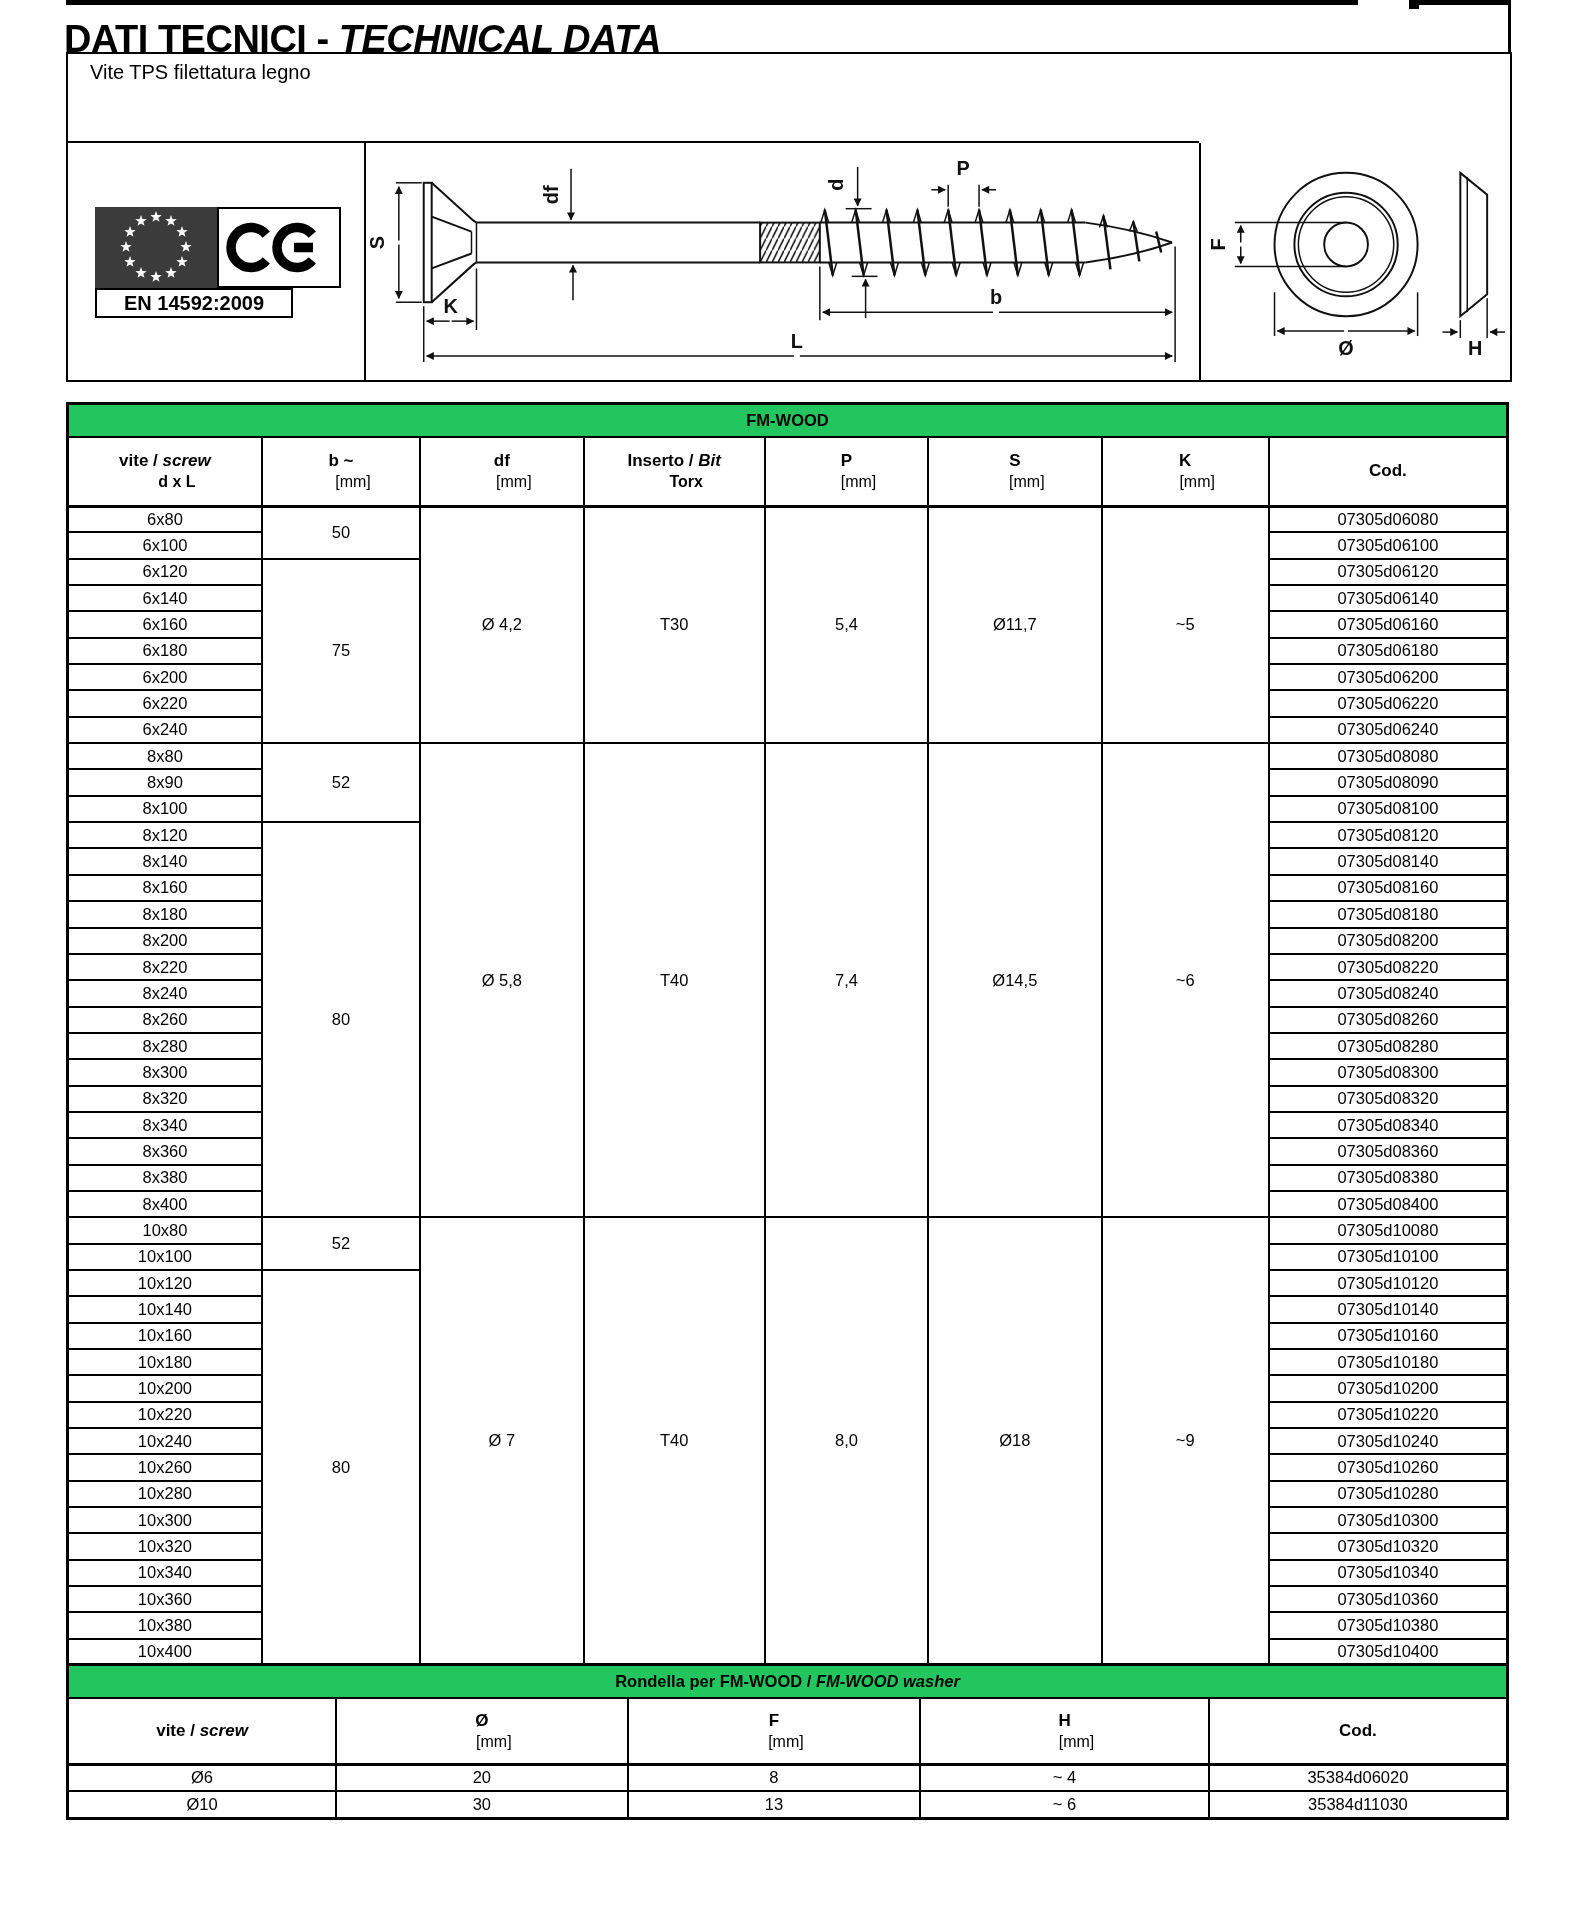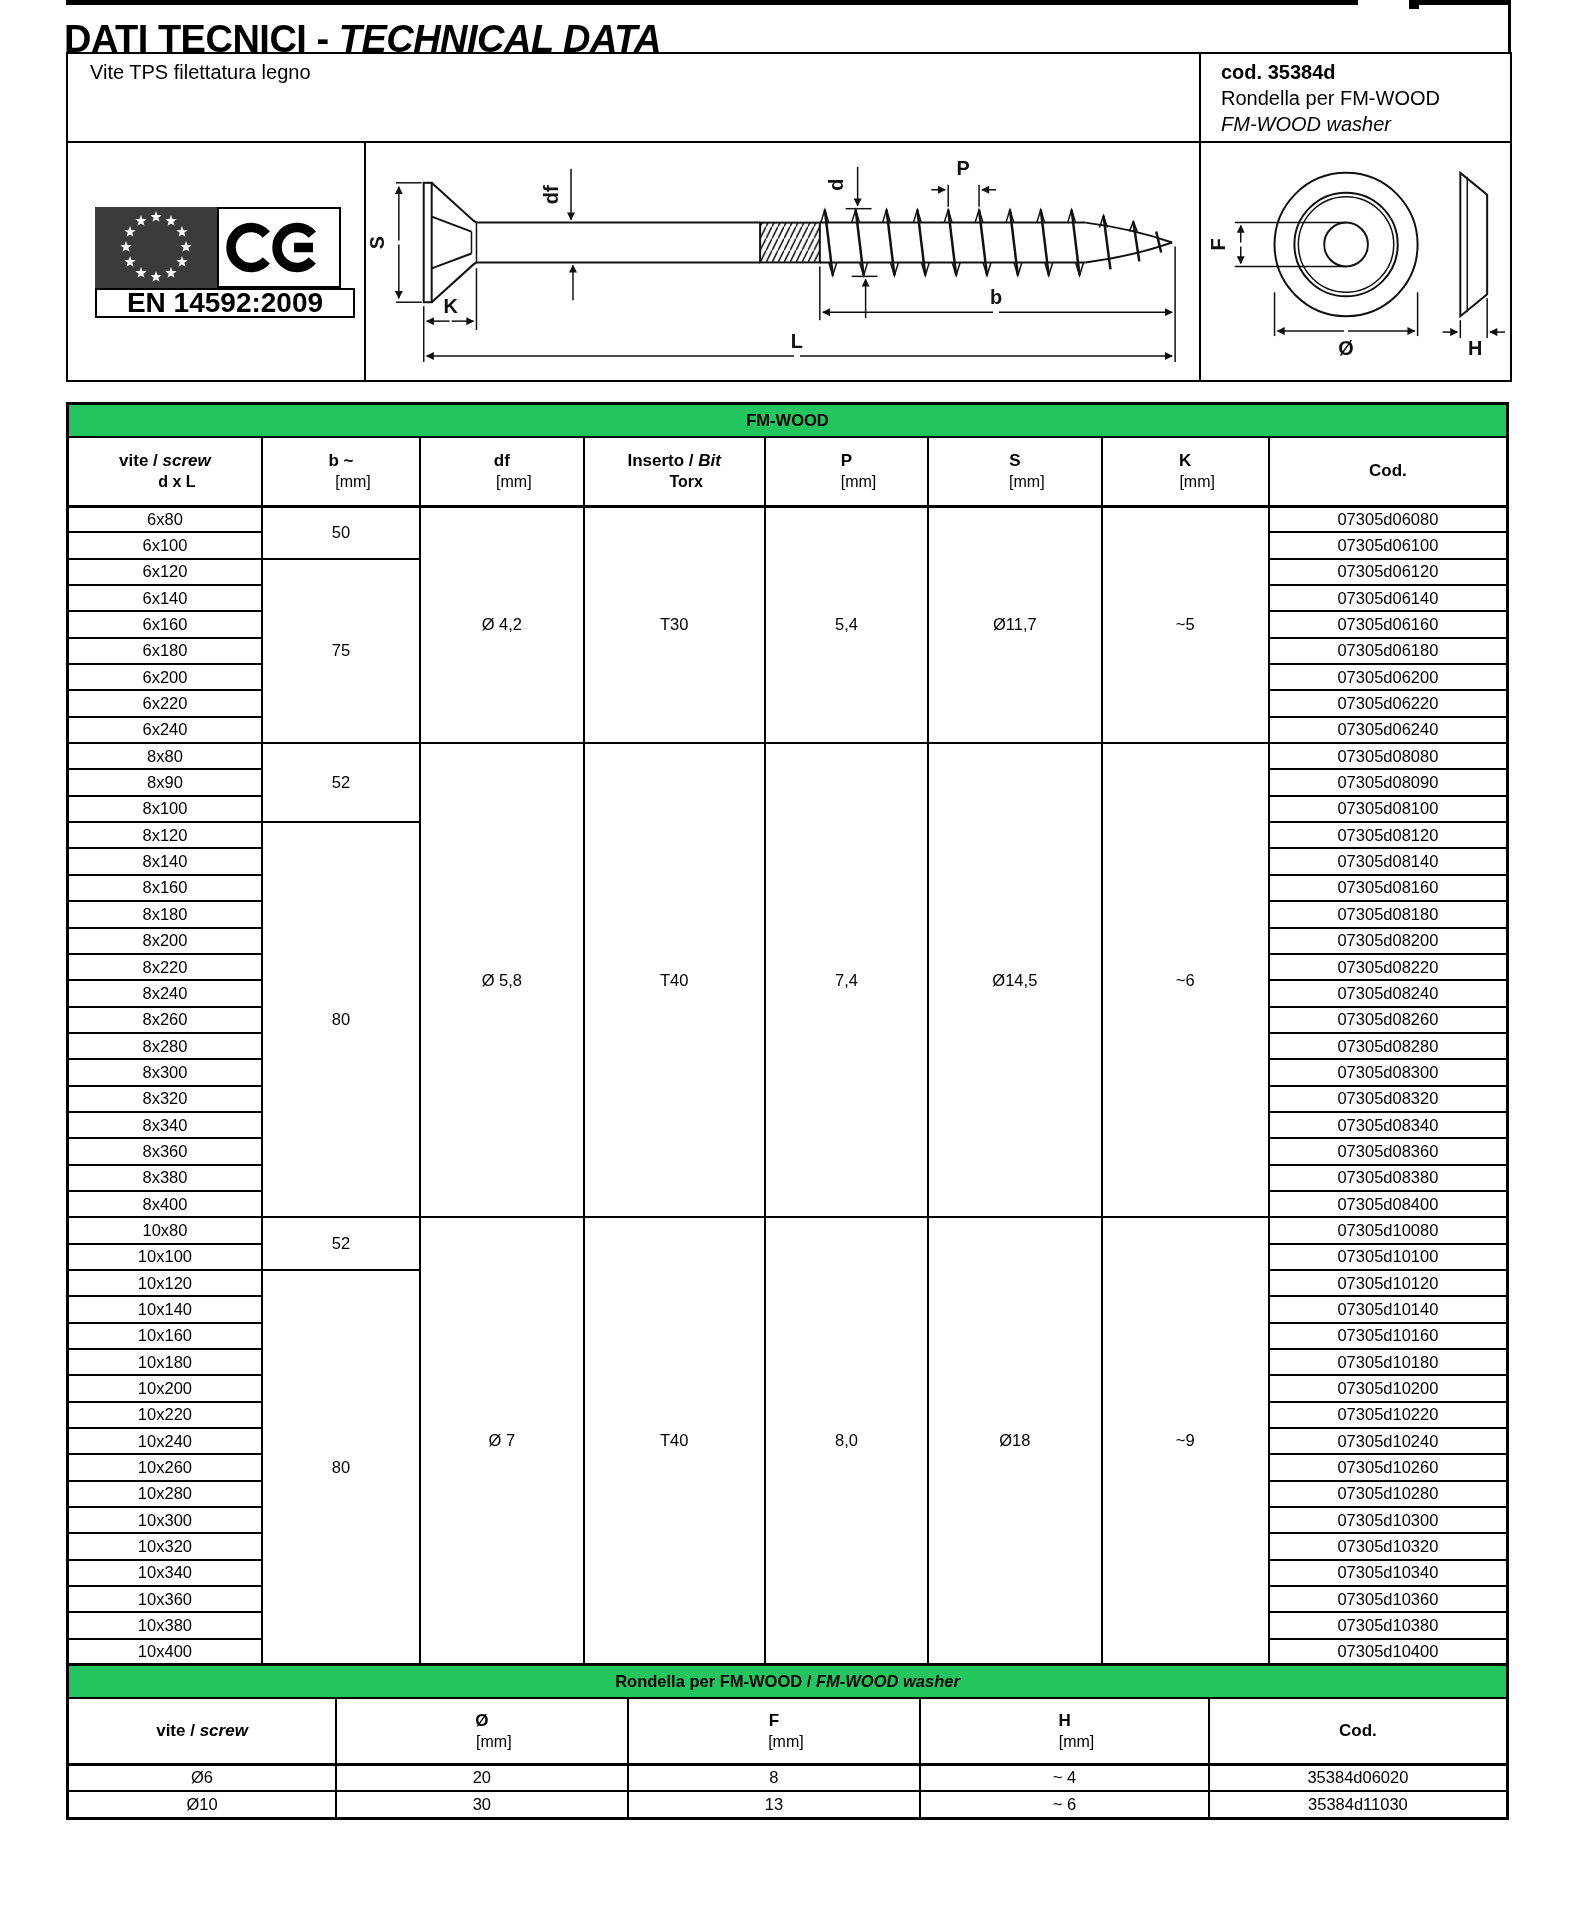--- a/index.html
+++ b/index.html
@@ -21,22 +21,22 @@
   .cell-ce{grid-column:1;grid-row:2;position:relative;}
   .cell-screw{grid-column:2;grid-row:2;border-left:2px solid #000;position:relative;}
   .cell-washer{grid-column:3;grid-row:2;border-left:2px solid #000;position:relative;}
   .cell-screw svg,.cell-washer svg{display:block;width:100%;height:100%;}
   
   .ce-wrap{position:absolute;left:27px;top:64px;width:246px;}
   .ce-row{display:flex;}
   .ce-flag{width:122px;height:81px;background:#3b3b3b;}
   .ce-mark{width:124px;height:81px;border:2px solid #000;box-sizing:border-box;background:#fff;
            display:flex;align-items:center;justify-content:center;}
-  .ce-std{width:260px;height:30px;border:2px solid #000;box-sizing:border-box;background:#fff;
-          font-weight:bold;font-size:28px;text-align:center;line-height:26px;}
+  .ce-std{width:198px;height:30px;border:2px solid #000;box-sizing:border-box;background:#fff;
+          font-weight:bold;font-size:20px;text-align:center;line-height:26px;}
   
   .dtable{border-collapse:collapse;table-layout:fixed;width:1443px;border:3px solid #000;}
   .dtable th,.dtable td{border:2px solid #000;padding:0;text-align:center;vertical-align:middle;
                         font-size:16.5px;overflow:hidden;white-space:nowrap;}
   .ttl{background:#22c55e;border-bottom:3px solid #000;text-align:left;font-size:20px;
        font-weight:bold;height:31px;padding-left:21px;}
   tr.hdr th{border-bottom:3px solid #000;font-weight:bold;}
   .h1{font-size:17px;line-height:22px;font-weight:bold;}
   .h2{font-size:16px;line-height:20px;font-weight:normal;margin-left:24px;}
   .h2.b{font-weight:bold;}
@@ -62,25 +62,20 @@
   <div class="abs bar" style="left:1419px;top:0;width:91px;height:5px;"></div>
   <div class="abs bar" style="left:1508px;top:0;width:3px;height:54px;"></div>
 
   <div class="doc-title">
     <span>DATI TECNICI - </span><span class="it">TECHNICAL DATA</span>
   </div>
 
   <div class="hbox">
     <div class="hb-left">
       <div class="hb-line">Vite TPS filettatura legno</div>
-    </div>
-    <div class="hb-right">
-      <div class="hb-code">cod. 35384d</div>
-      <div class="hb-line">Rondella per FM-WOOD</div>
-      <div class="hb-line it">FM-WOOD washer</div>
     </div>
 
     <div class="cell-ce">
       <div class="ce-wrap">
         <div class="ce-row">
           <div class="ce-flag">
             <svg viewBox="0 0 122 81" width="122" height="81">
               <defs>
                 <path id="st" d="M0,-6 L1.41,-1.94 L5.71,-1.85 L2.28,0.74 L3.53,4.85 L0,2.4 L-3.53,4.85 L-2.28,0.74 L-5.71,-1.85 L-1.41,-1.94 Z" fill="#fff"></path>
               </defs>

